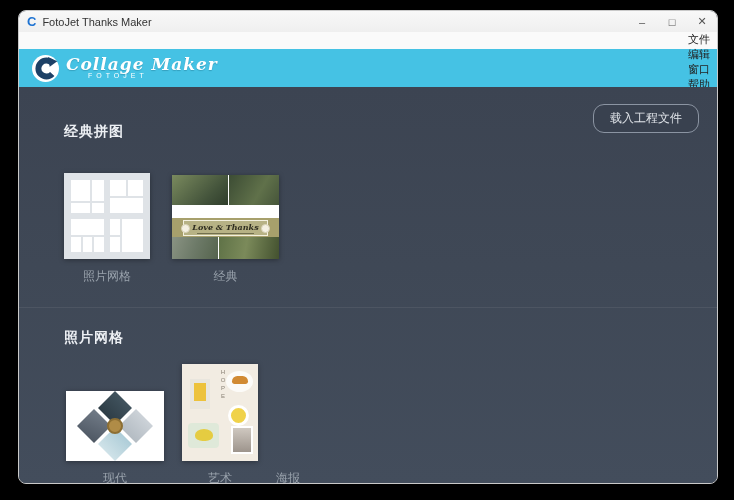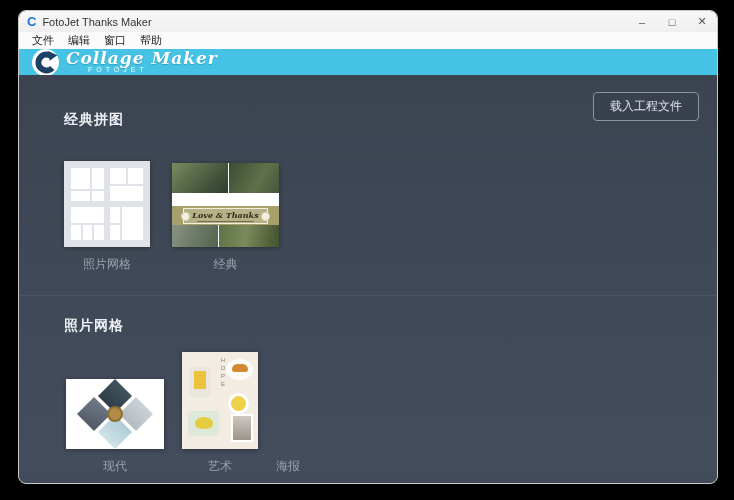--- a/index.html
+++ b/index.html
@@ -19,46 +19,46 @@
   .app-icon { color:#1e73d2; font-weight:bold; font-size:13px; margin-right:6px; line-height:1; }
   .title-text { font-size:11px; color:#333; }
   .win-controls { margin-left:auto; display:flex; height:100%; }
   .win-btn {
     width:30px; height:100%; display:flex; align-items:center; justify-content:center;
     font-size:11px; color:#555; cursor:default;
   }
 
   
   .menubar {
-    height:17px; background:#fafafa; display:flex; align-items:center;
-    padding-left:6px; font-size:11px; color:#222;
+    height:17px; background:#fafafa; display:flex; align-items:flex-end;
+    padding-left:6px; font-size:11px; color:#222;flex-direction:column;
   }
   .menu-item { padding:0 7px; }
 
   
   .header {
-    height:26px; background:#45c2e4; display:flex; align-items:center; padding-left:13px;
+    height:38px; background:#45c2e4; display:flex; align-items:center; padding-left:13px;
   }
   .logo-circle { width:27px; height:27px; flex:0 0 27px; }
   .logo-textwrap { margin-left:7px; color:#fff; }
   .logo-title {
     font-family:"DejaVu Serif", serif; font-style:italic; font-weight:bold;
     font-size:17px; line-height:16px; letter-spacing:1px;
     text-shadow:0 1px 1px rgba(0,60,80,.25);
   }
   .logo-subtitle { font-size:7px; letter-spacing:4px; padding-left:22px; line-height:8px; }
 
   
   .body {
     position:relative; height:396px;
     background:linear-gradient(180deg,#3c4452 0%, #3f4856 45%, #434d5c 100%);
   }
   .load-btn {
     position:absolute; top:17px; right:18px;
-    background:#39414f; border:1px solid #8b94a2; border-radius:4px;
+    background:#39414f; border:1px solid #8b94a2; border-radius:11px;
     color:#dfe3e8; font-size:12px; padding:5px 16px; cursor:pointer;
   }
   .section-title {
     position:absolute; left:45px; font-size:14px; font-weight:bold;
     color:#edf0f4; letter-spacing:1px;
   }
   .st-1 { top:36px;text-align:center; }
   .st-2 { top:242px; }
   .divider { position:absolute; top:220px; left:0; right:0; height:1px; background:rgba(255,255,255,.07); }
 

